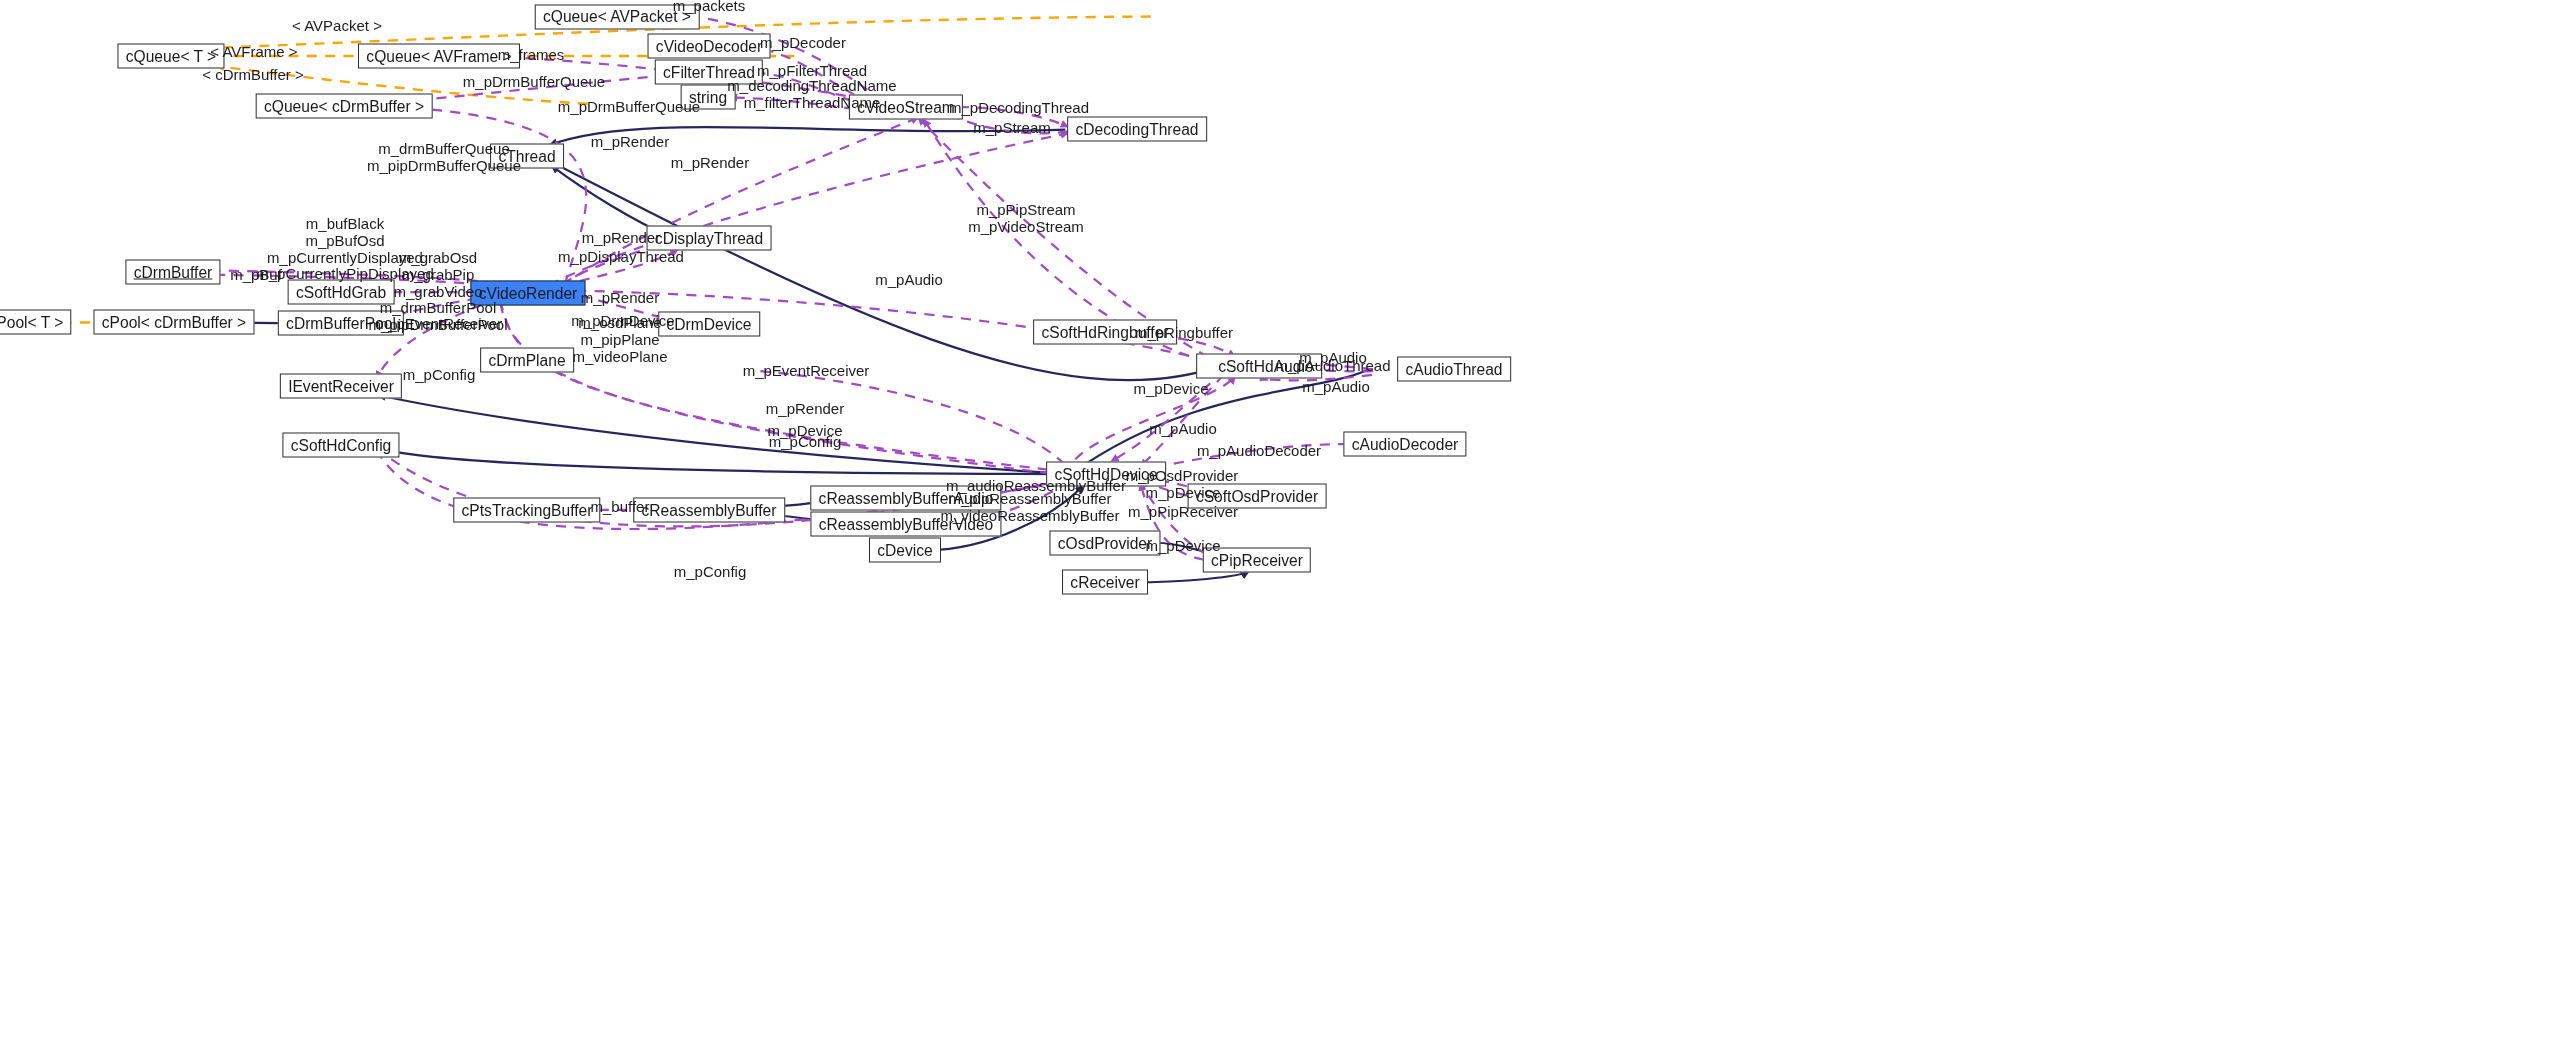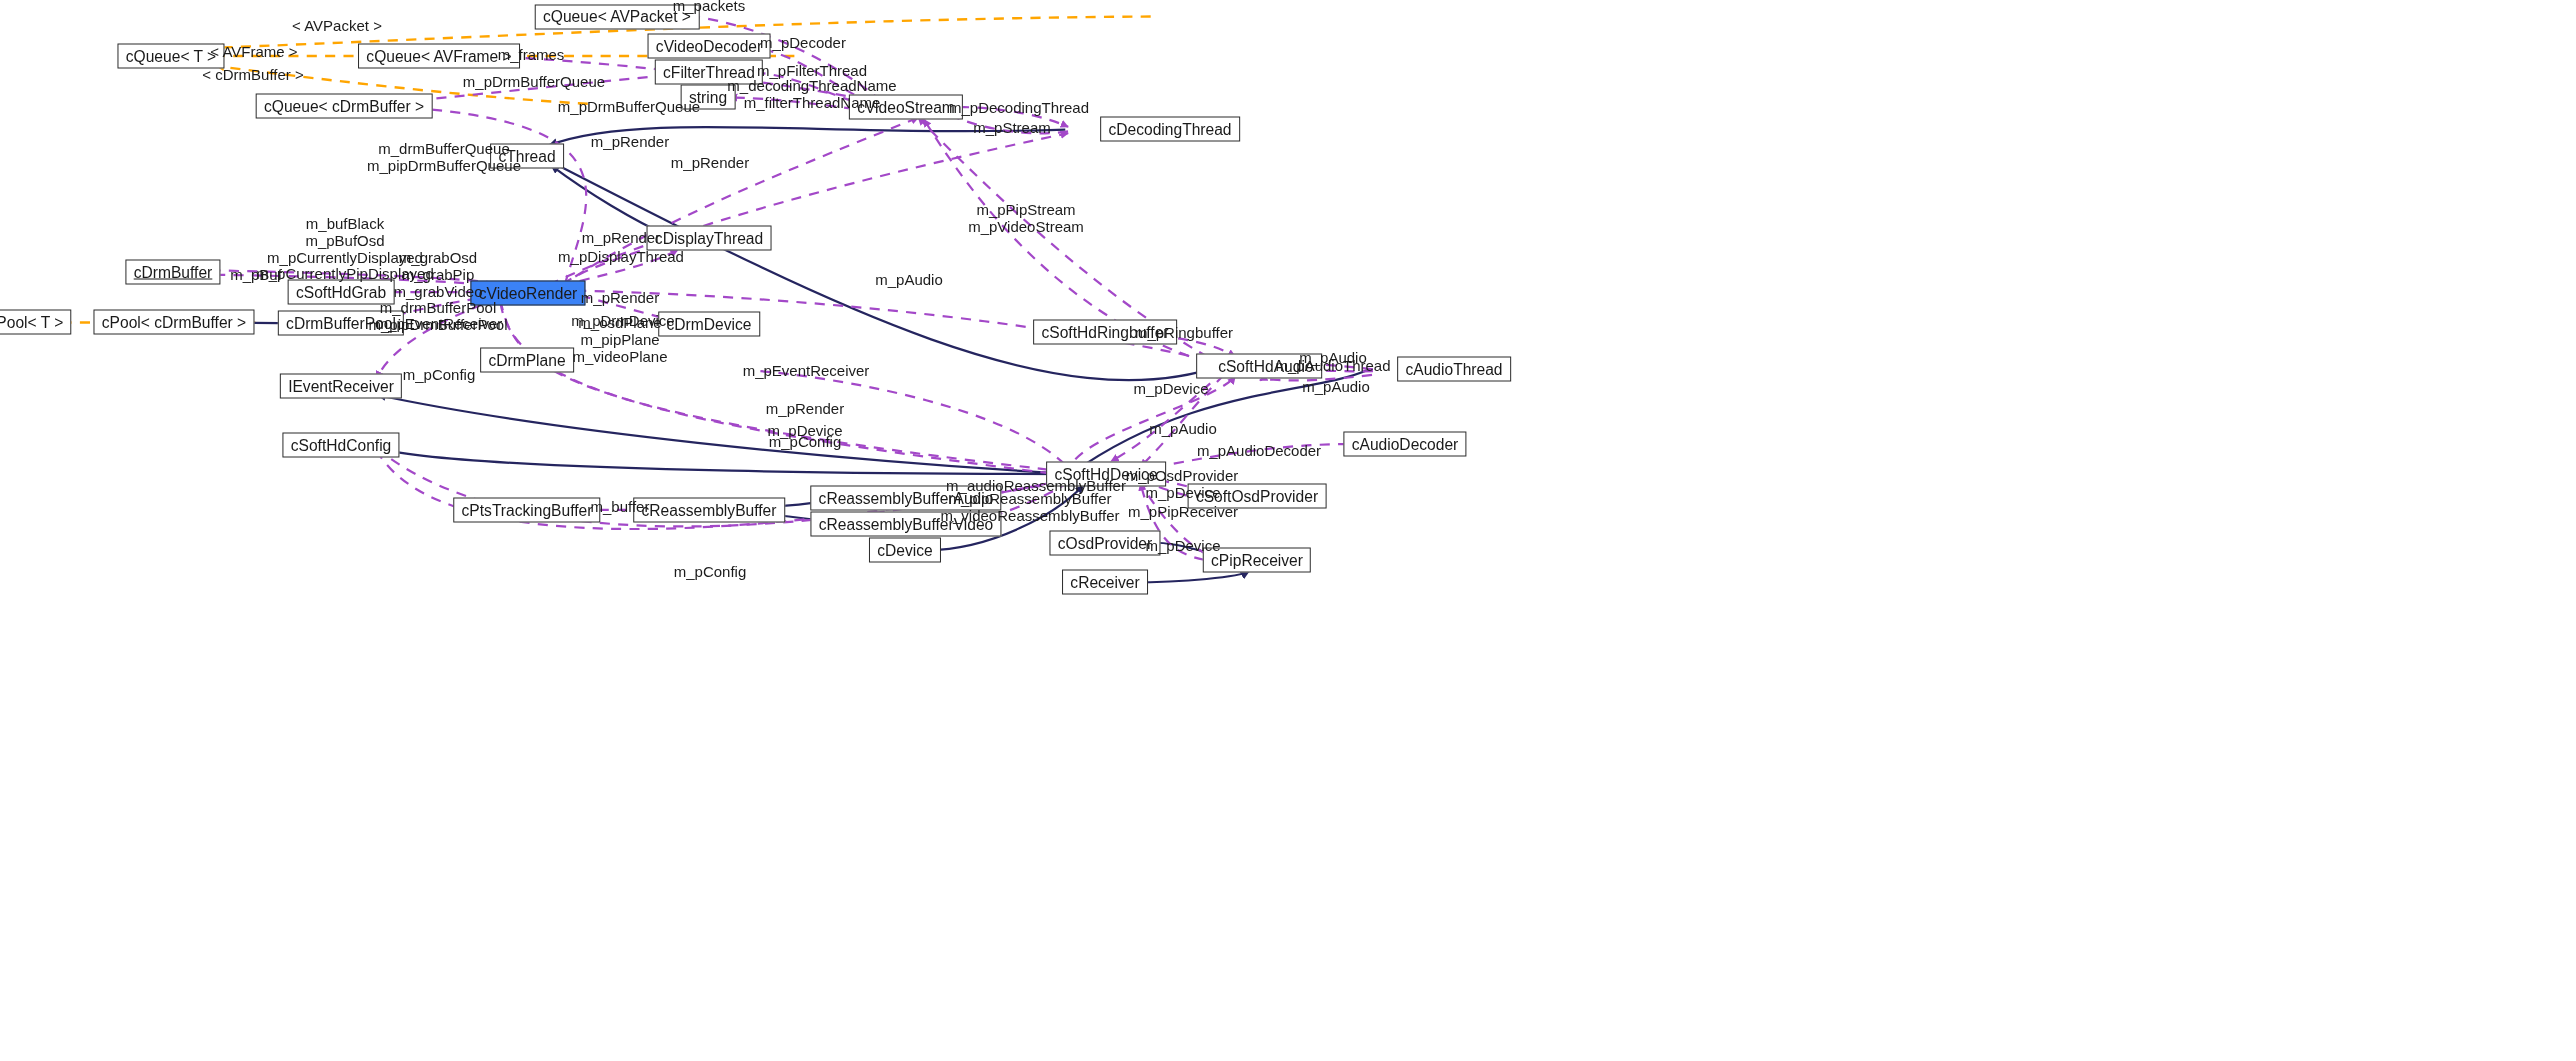--- a/index.html
+++ b/index.html
@@ -121,21 +121,21 @@
 
   <div id="nodes">
       <div class="node" style="left: 171px; top: 56px; min-width: 64px;">cQueue&lt; T &gt;</div>
       <div class="node" style="left: 617px; top: 16.5px; min-width: 79px;">cQueue&lt; AVPacket &gt;</div>
       <div class="node" style="left: 439px; top: 56px; min-width: 83px;">cQueue&lt; AVFrame &gt;</div>
       <div class="node" style="left: 344px; top: 106px; min-width: 91px;">cQueue&lt; cDrmBuffer &gt;</div>
       <div class="node" style="left: 709px; top: 46px; min-width: 71px;">cVideoDecoder</div>
       <div class="node" style="left: 709px; top: 72px; min-width: 65px;">cFilterThread</div>
       <div class="node" style="left: 708px; top: 97px; min-width: 40px;">string</div>
       <div class="node" style="left: 906px; top: 107px; min-width: 70px;">cVideoStream</div>
-      <div class="node" style="left: 1170px; top: 129px; min-width: 79px; text-align: right;">cDecodingThread</div>
+      <div class="node" style="left: 1137px; top: 129px; min-width: 79px; text-align: right;">cDecodingThread</div>
       <div class="node" style="left: 527px; top: 156px; min-width: 45px;">cThread</div>
       <div class="node" style="left: 709px; top: 238px; min-width: 73px;">cDisplayThread</div>
       <div class="node" style="left: 173px; top: 272px; min-width: 57px; text-decoration: underline;">cDrmBuffer</div>
       <div class="node" style="left: 341px; top: 292px; min-width: 64px;">cSoftHdGrab</div>
       <div class="node current" style="left: 528px; top: 293px; min-width: 68px;">cVideoRender</div>
       <div class="node" style="left: 709px; top: 324px; min-width: 60px;">cDrmDevice</div>
       <div class="node" style="left: 26px; top: 322px; min-width: 60px;">cPool&lt; T &gt;</div>
       <div class="node" style="left: 174px; top: 322px; min-width: 87px;">cPool&lt; cDrmBuffer &gt;</div>
       <div class="node" style="left: 341px; top: 323px; min-width: 73px;">cDrmBufferPool</div>
       <div class="node" style="left: 527px; top: 360px; min-width: 55px;">cDrmPlane</div>

